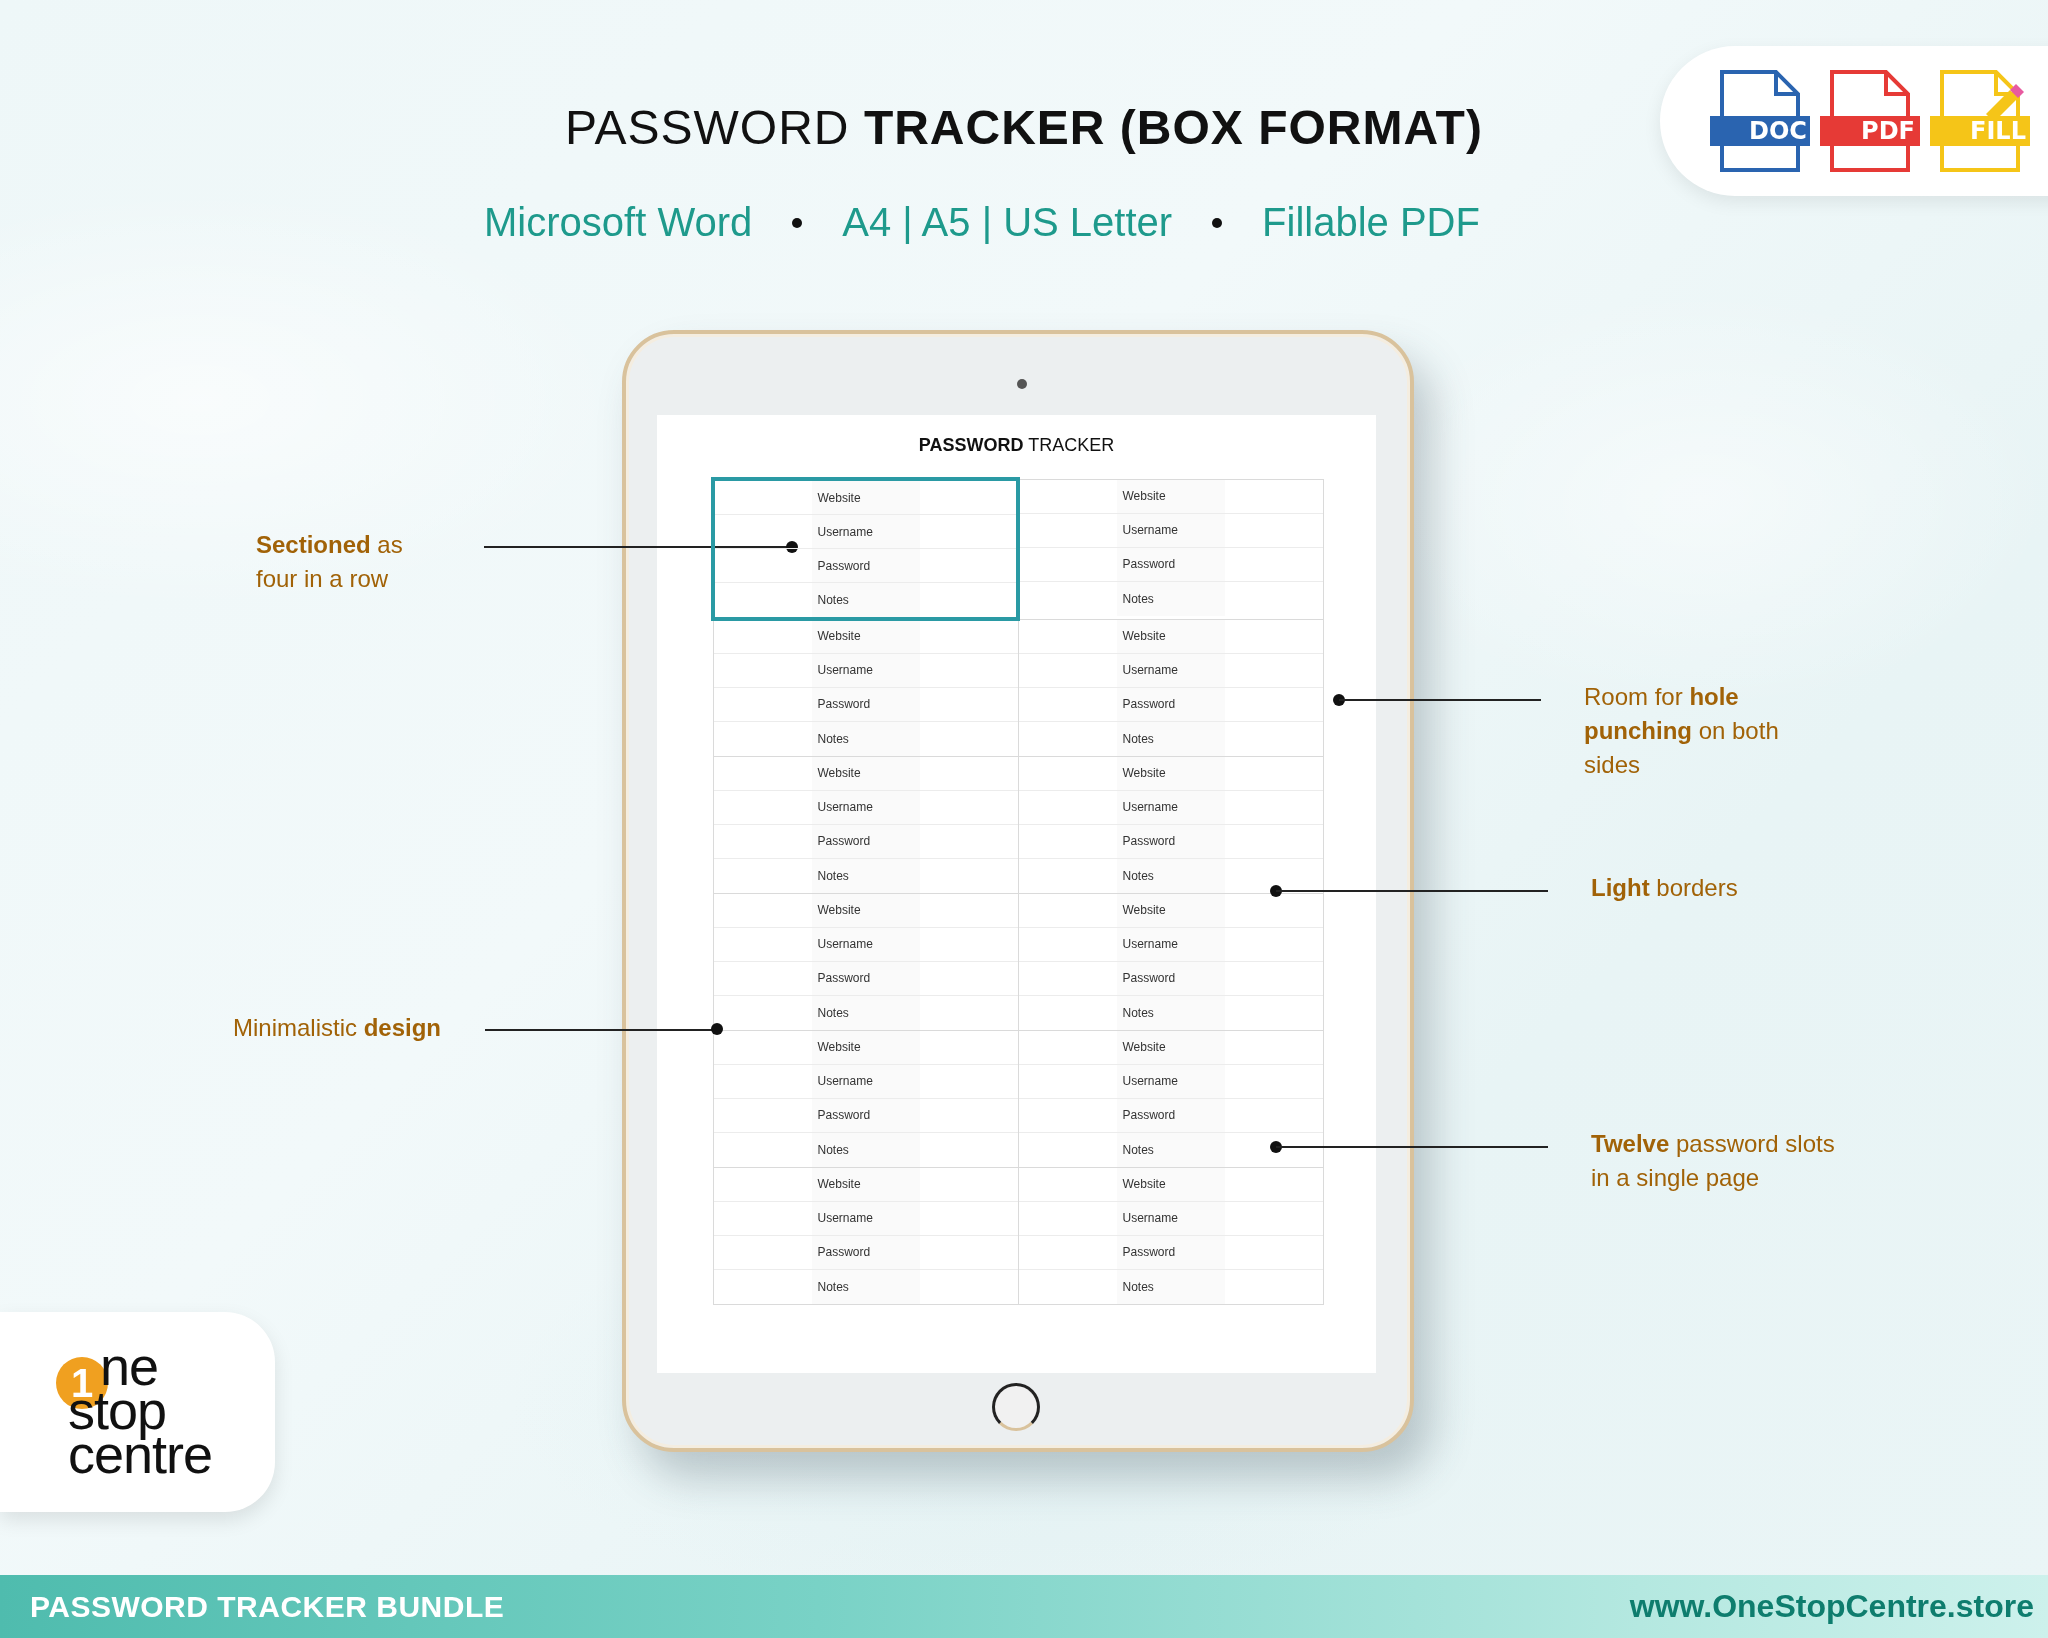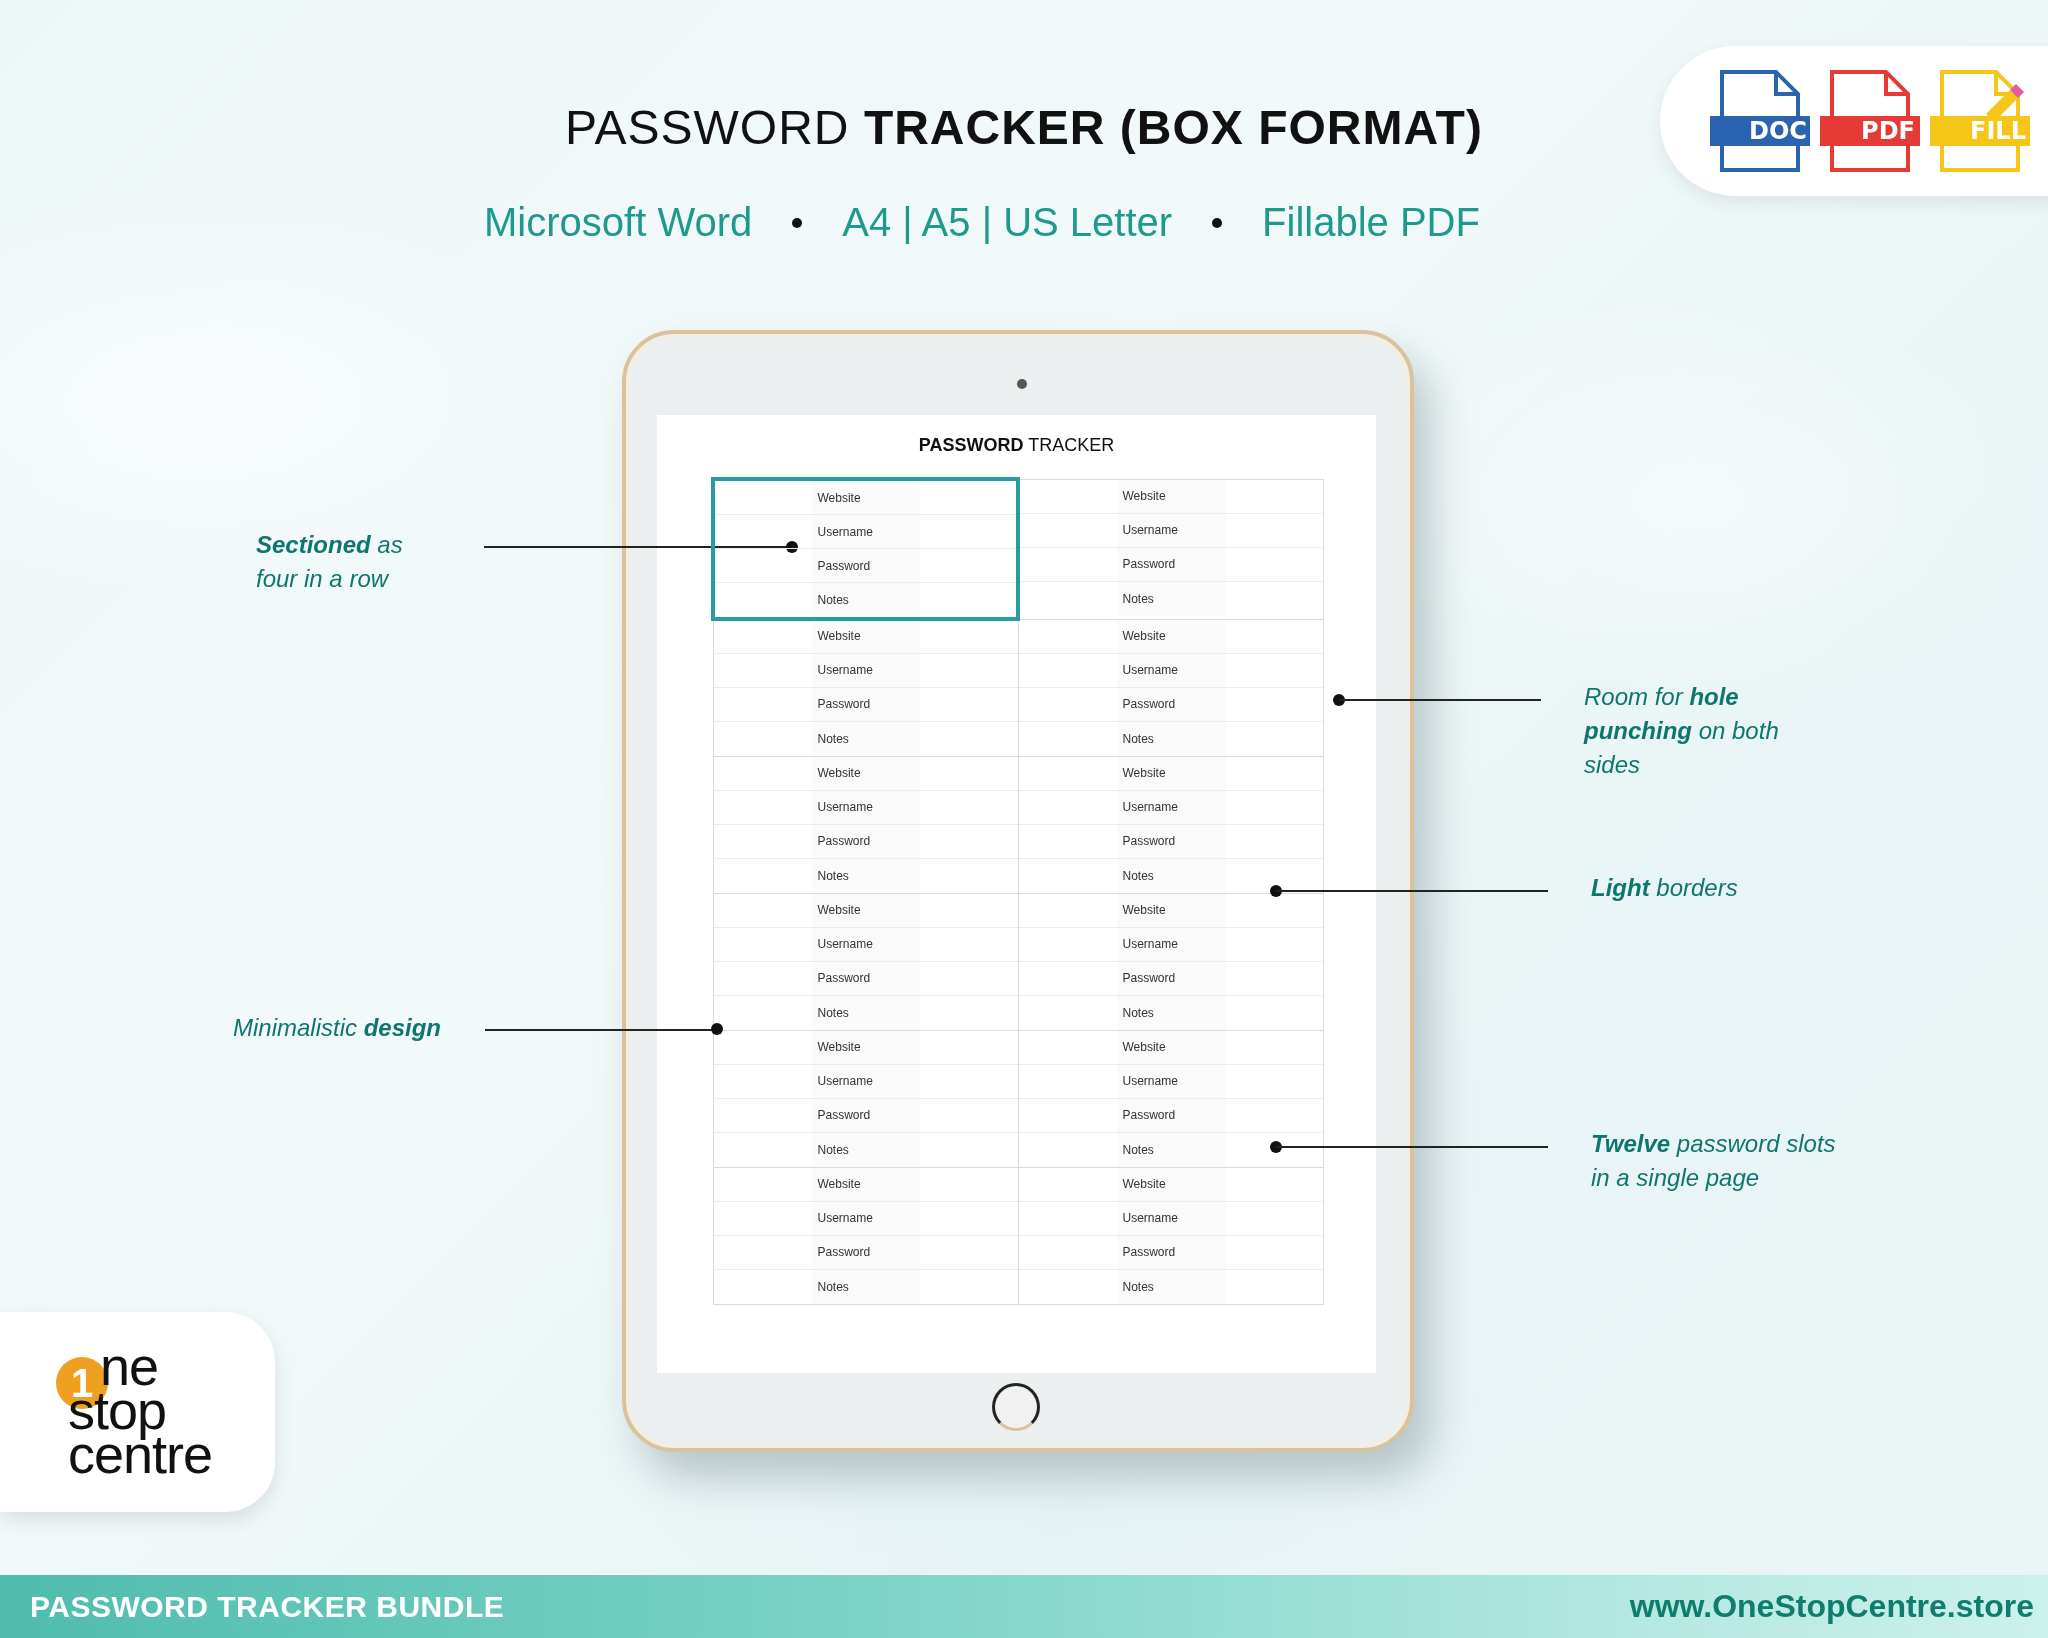--- a/index.html
+++ b/index.html
@@ -89,21 +89,21 @@
     height: 34px; border-bottom: 1px solid #ececec; display: flex; align-items: center; flex-direction: column;
   }
   .row:last-child { border-bottom: none; }
   .row .lab {
     width: 108px; height: 100%; background: #fafafa; padding-left: 6px;
     display: flex; align-items: center; font-size: 12px; color: #333;
   }
   .row .val { flex: 1; height: 100%; }
 
   
-  .callout { position: absolute; font-size: 24px; line-height: 34px; color: #0f766e; font-style: italic; }
+  .callout { position: absolute; font-size: 24px; line-height: 34px; color: #a16207; }
   .callout b { font-weight: 700; }
   .line { position: absolute; height: 2px; background: #222; }
   .pin { position: absolute; width: 12px; height: 12px; border-radius: 50%; background: #111; }
 
   
   .logo-card {
     position: absolute; left: 0; top: 1312px; width: 275px; height: 200px;
     background: #fff; border-radius: 0 50px 50px 0;
     box-shadow: 0 8px 20px rgba(0,0,0,0.1);
   }

